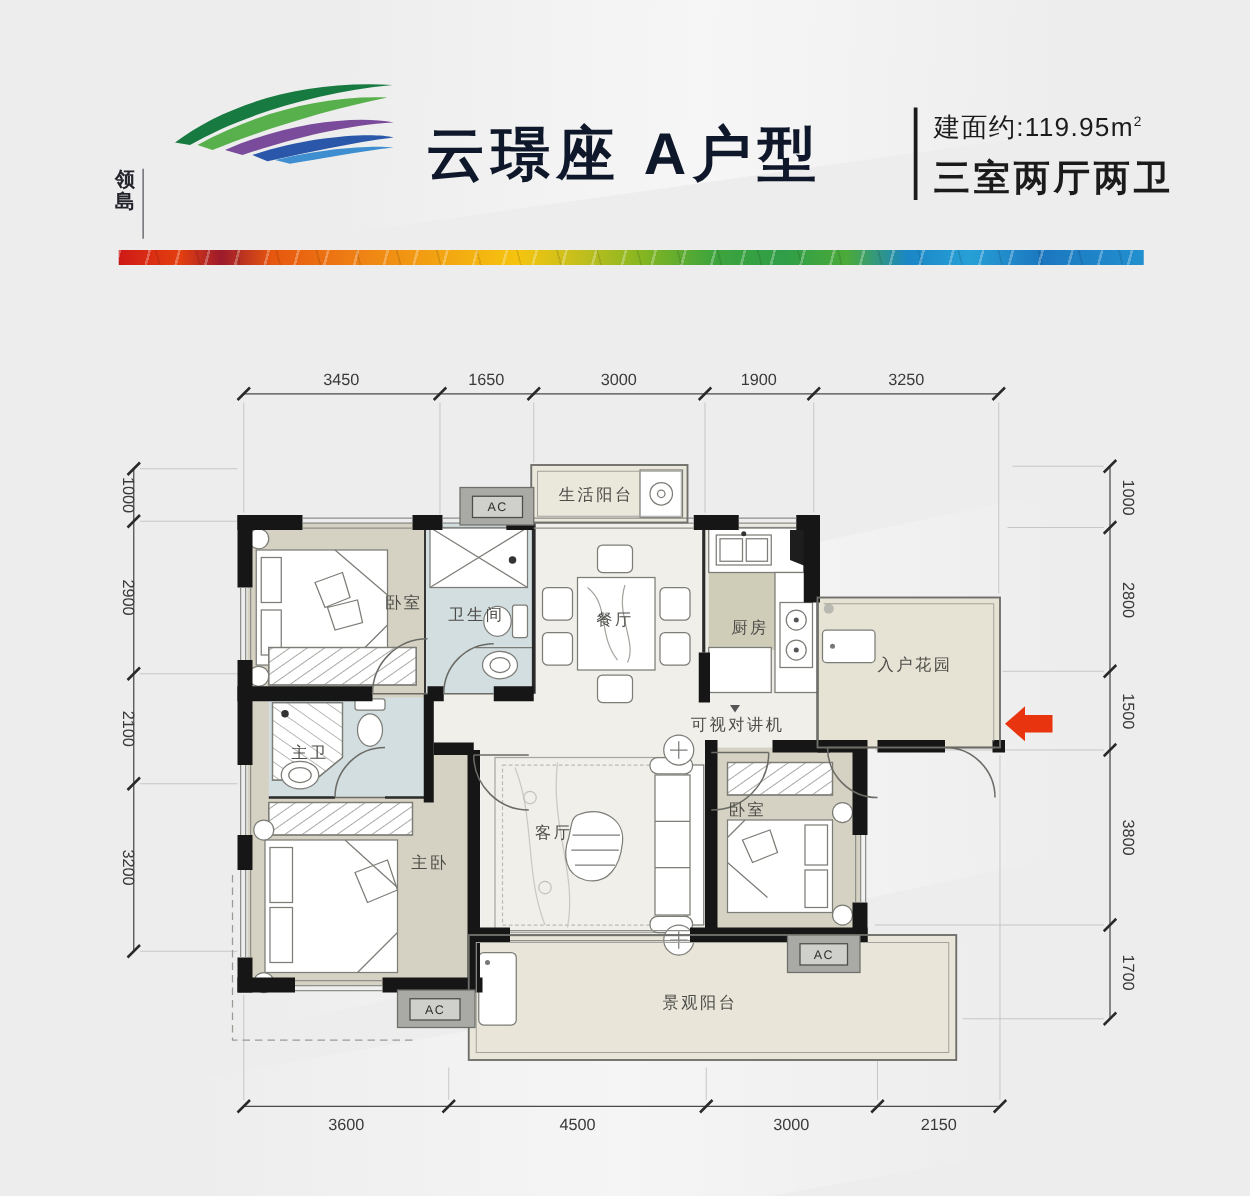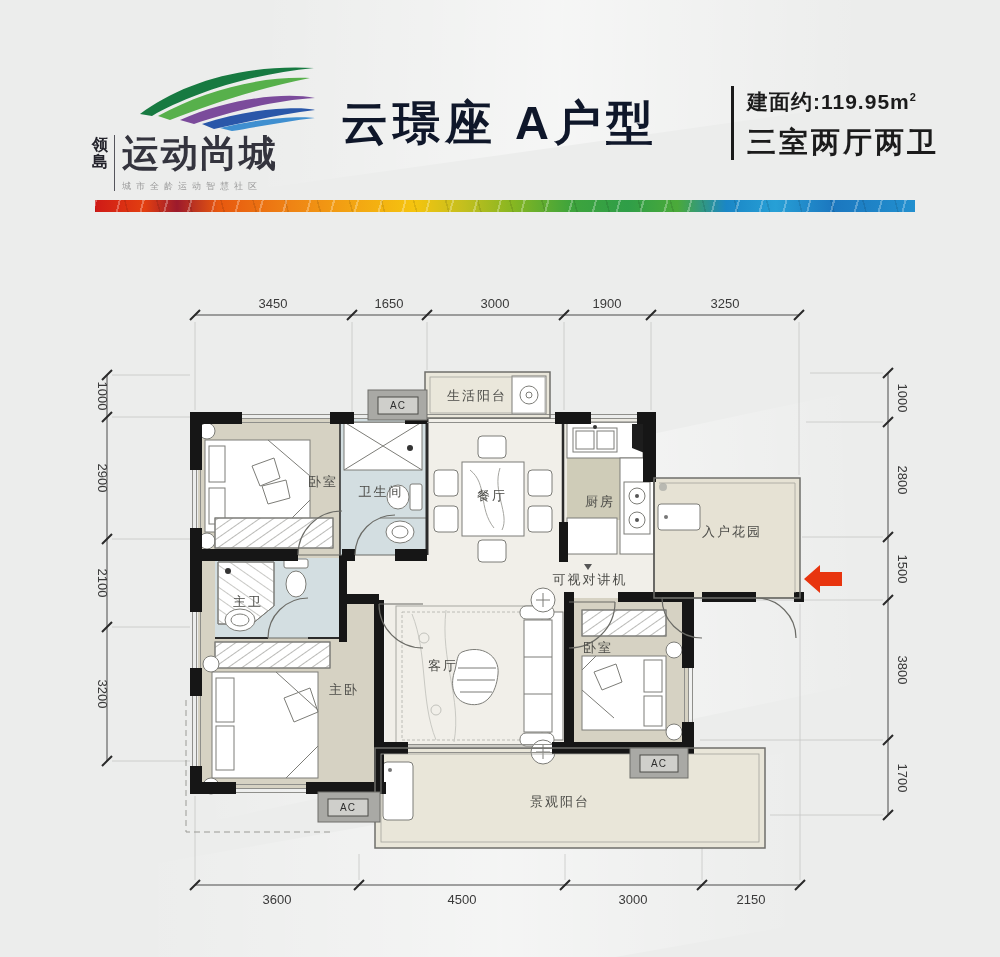--- a/index.html
+++ b/index.html
@@ -22,21 +22,21 @@
   .logo-textrow{position:absolute;left:0;top:76px;display:flex;align-items:flex-start;}
   .brand-vert{display:flex;flex-direction:column;align-items:center;color:#23232b;
     font-weight:bold;font-size:16px;line-height:17px;padding:2px 6px 2px 0;}
   .brand-divider{width:1px;height:56px;background:#55555c;margin-right:7px;margin-top:1px;}
   .brand-main{font-size:37px;font-weight:bold;color:#34343e;letter-spacing:2px;line-height:40px;}
   .brand-sub{font-size:9px;color:#9b9b9b;letter-spacing:5px;margin-top:6px;white-space:nowrap;}
   .unit-title{position:absolute;left:341px;top:92px;font-size:47px;font-weight:bold;
     color:#0f172a;letter-spacing:5px;white-space:nowrap;}
   .title-divider{position:absolute;left:731px;top:86px;width:3px;height:74px;background:#1b1b1b;}
   .unit-info{position:absolute;left:747px;top:88px;color:#1b1b1b;}
-  .area-line{font-size:21px;font-weight:bold;letter-spacing:1px;}
+  .area-line{font-size:21px;font-weight:normal;letter-spacing:1px;}
   .area-line sup{font-size:11px;}
   .spec-line{font-size:29px;font-weight:600;letter-spacing:3px;margin-top:7px;text-align:center;}
 
   
   .stripe{position:absolute;left:95px;top:200px;width:820px;height:12px;
     background:linear-gradient(90deg,#cf1a17 0%,#e33f10 6%,#9c1a2c 10%,#e7570f 15%,
       #ef8414 24%,#f3a712 32%,#f5c40f 39%,#c3bf1e 45%,#86b621 51%,#3ea43c 58%,
       #2f9e48 65%,#4baa39 71%,#1a86c6 77%,#27a0d6 83%,#1b77bf 90%,#2290cf 100%);}
   .stripe .facets{position:absolute;inset:0;
     background:repeating-linear-gradient(105deg,rgba(255,255,255,.28) 0 2px,rgba(255,255,255,0) 2px 23px),
@@ -63,24 +63,20 @@
     <path d="M70,62 C120,40 175,34 205,40 C165,42 120,54 84,66 Z" fill="#7b4b9b"></path>
     <path d="M92,66 C140,50 190,48 205,52 C172,56 136,64 104,71 Z" fill="#2a57a9"></path>
     <path d="M110,70 C150,60 190,58 205,60 C178,63 146,69 122,73 Z" fill="#3f8fd0"></path>
   </svg>
   <div class="logo-textrow">
     <div class="brand-vert">
       <span>领</span>
       <span>島</span>
     </div>
     <div class="brand-divider"></div>
-    <div>
-      <div class="brand-main">运动尚城</div>
-      <div class="brand-sub">城市全龄运动智慧社区</div>
-    </div>
   </div>
 </div>
 
 <div class="unit-title">云璟座 A户型</div>
 <div class="title-divider"></div>
 <div class="unit-info">
   <div class="area-line"><span>建面约:119.95m</span><sup>2</sup></div>
   <div class="spec-line">三室两厅两卫</div>
 </div>
 

